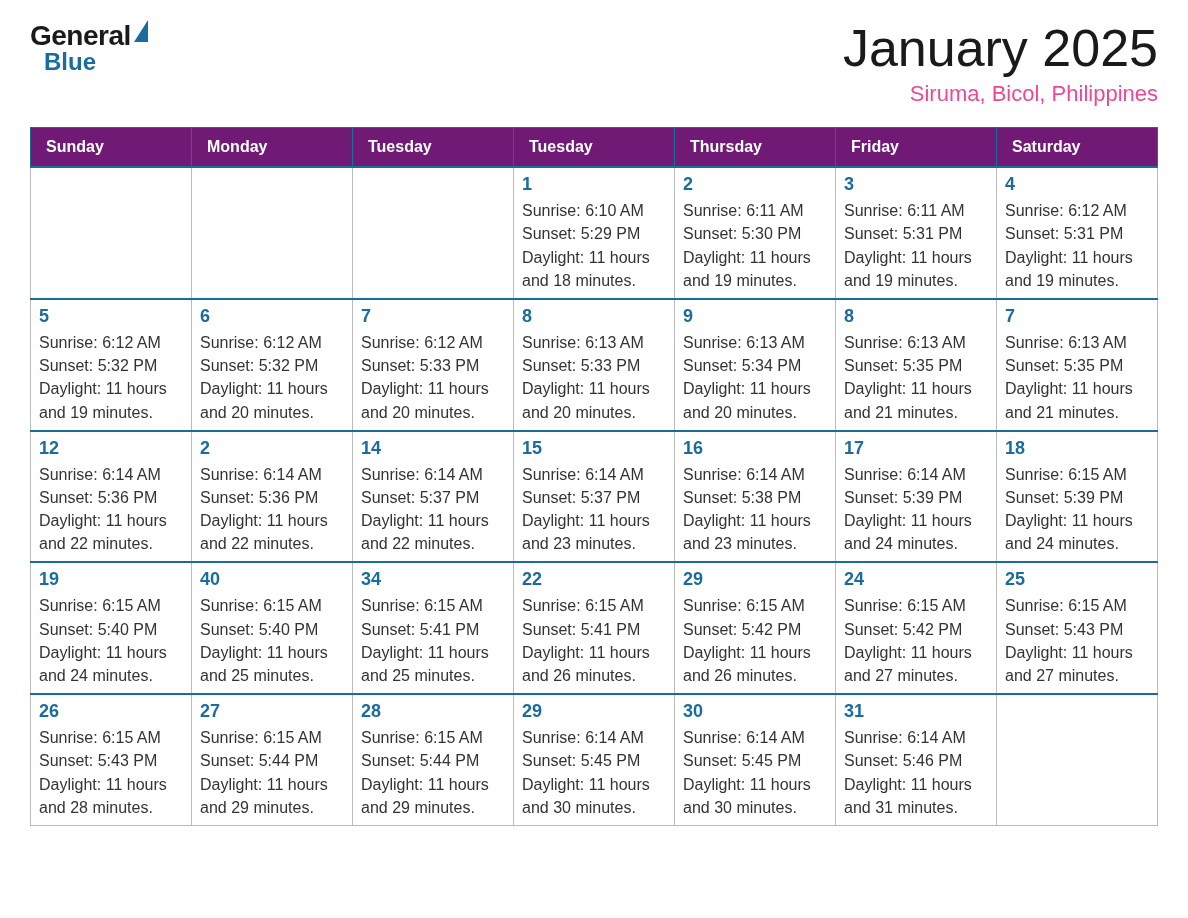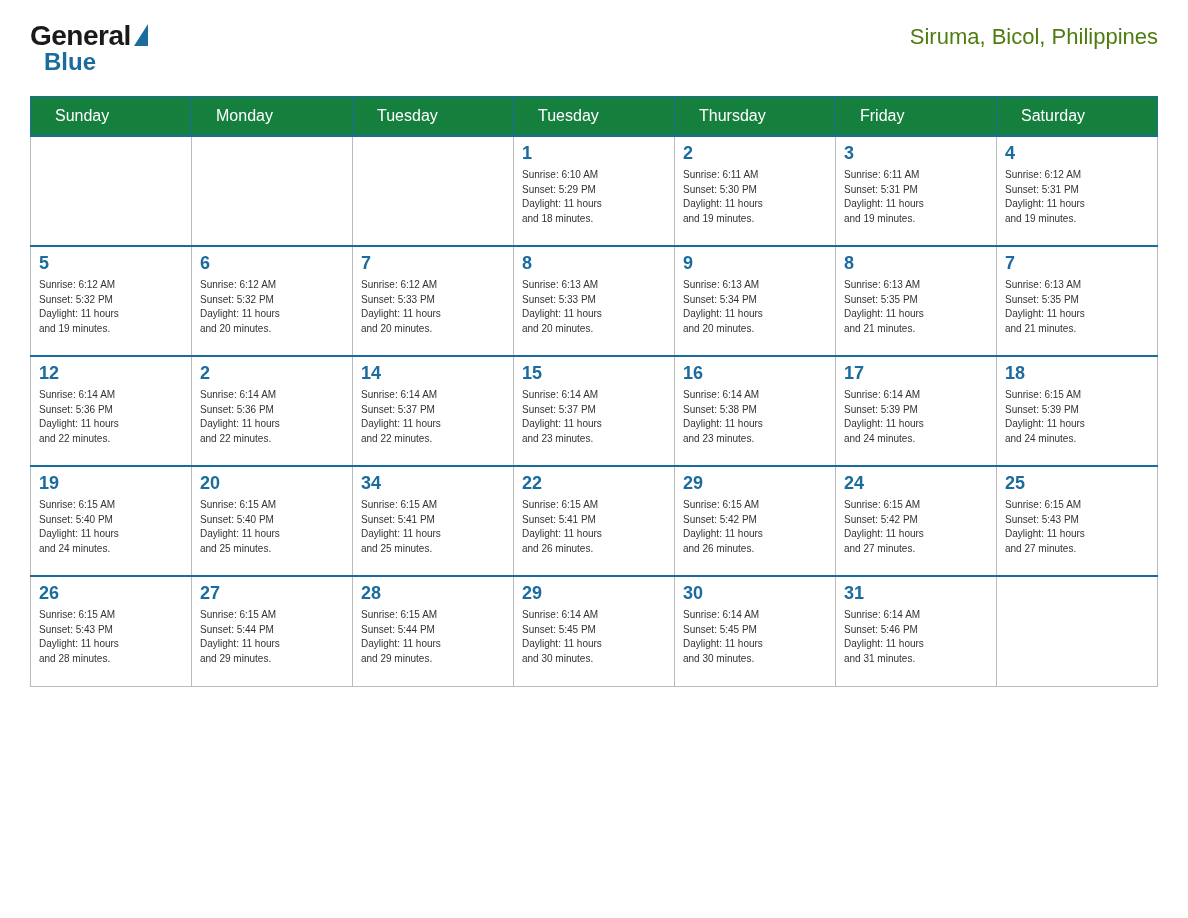--- a/index.html
+++ b/index.html
@@ -16,21 +16,21 @@
       align-items: flex-start;
       margin-bottom: 20px;
     }
     .logo {
       display: flex;
       flex-direction: column;
       align-items: flex-start;
     }
     .logo-top {
       display: flex;
-      align-items: center;
+      align-items: flex-start;
     }
     .logo-general {
       font-size: 28px;
       font-weight: bold;
       color: #1a1a1a;
       letter-spacing: -0.5px;
     }
     .logo-triangle {
       width: 0;
       height: 0;
@@ -51,53 +51,53 @@
       text-align: right;
     }
     .main-title {
       font-size: 52px;
       font-weight: normal;
       color: #1a1a1a;
       line-height: 1.1;
     }
     .subtitle {
       font-size: 22px;
-      color: #4d7c0f;
+      color: #ec4899;
       margin-top: 4px;
     }
     .calendar {
       width: 100%;
       border-collapse: collapse;
       border: 1px solid #999;
     }
     .calendar th {
-      background-color: #15803d;
+      background-color: #701a75;
       color: #fff;
-      padding: 10px 24px;
+      padding: 10px 15px;
       font-size: 16px;
-      font-weight: normal;
+      font-weight: bold;
       text-align: left;
       border: 1px solid #1a6b9e;
     }
     .calendar td {
       vertical-align: top;
       padding: 6px 8px;
       border: 1px solid #bbb;
       width: calc(100% / 7);
       min-height: 110px;
       height: 110px;
     }
     .day-number {
       font-size: 18px;
       color: #1a6b9e;
       font-weight: bold;
       margin-bottom: 4px;
     }
     .day-info {
-      font-size: 10px;
+      font-size: 16px;
       color: #333;
       line-height: 1.45;
     }
     .empty-cell {
       background: #fff;
     }
     .week-row td {
       border-top: 2px solid #1a6b9e;
     }
   </style>
@@ -106,20 +106,21 @@
 
 <div class="header">
   <div class="logo">
     <div class="logo-top">
       <span class="logo-general">General</span>
       <div class="logo-triangle"></div>
     </div>
     <span class="logo-blue">Blue</span>
   </div>
   <div class="title-section">
+    <div class="main-title">January 2025</div>
     <div class="subtitle">Siruma, Bicol, Philippines</div>
   </div>
 </div>
 
 <table class="calendar">
   <thead>
     <tr>
     <th>Sunday</th>
         <th>Monday</th>
         <th>Tuesday</th>
@@ -210,21 +211,21 @@
           <div class="day-number">18</div>
           <div class="day-info">Sunrise: 6:15 AM<br>Sunset: 5:39 PM<br>Daylight: 11 hours<br>and 24 minutes.</div>
         </td>
       </tr>
       <tr class="week-row">
         <td>
           <div class="day-number">19</div>
           <div class="day-info">Sunrise: 6:15 AM<br>Sunset: 5:40 PM<br>Daylight: 11 hours<br>and 24 minutes.</div>
         </td>
         <td>
-          <div class="day-number">20</div>
+          <div class="day-number">40</div>
           <div class="day-info">Sunrise: 6:15 AM<br>Sunset: 5:40 PM<br>Daylight: 11 hours<br>and 25 minutes.</div>
         </td>
         <td>
           <div class="day-number">34</div>
           <div class="day-info">Sunrise: 6:15 AM<br>Sunset: 5:41 PM<br>Daylight: 11 hours<br>and 25 minutes.</div>
         </td>
         <td>
           <div class="day-number">22</div>
           <div class="day-info">Sunrise: 6:15 AM<br>Sunset: 5:41 PM<br>Daylight: 11 hours<br>and 26 minutes.</div>
         </td>

